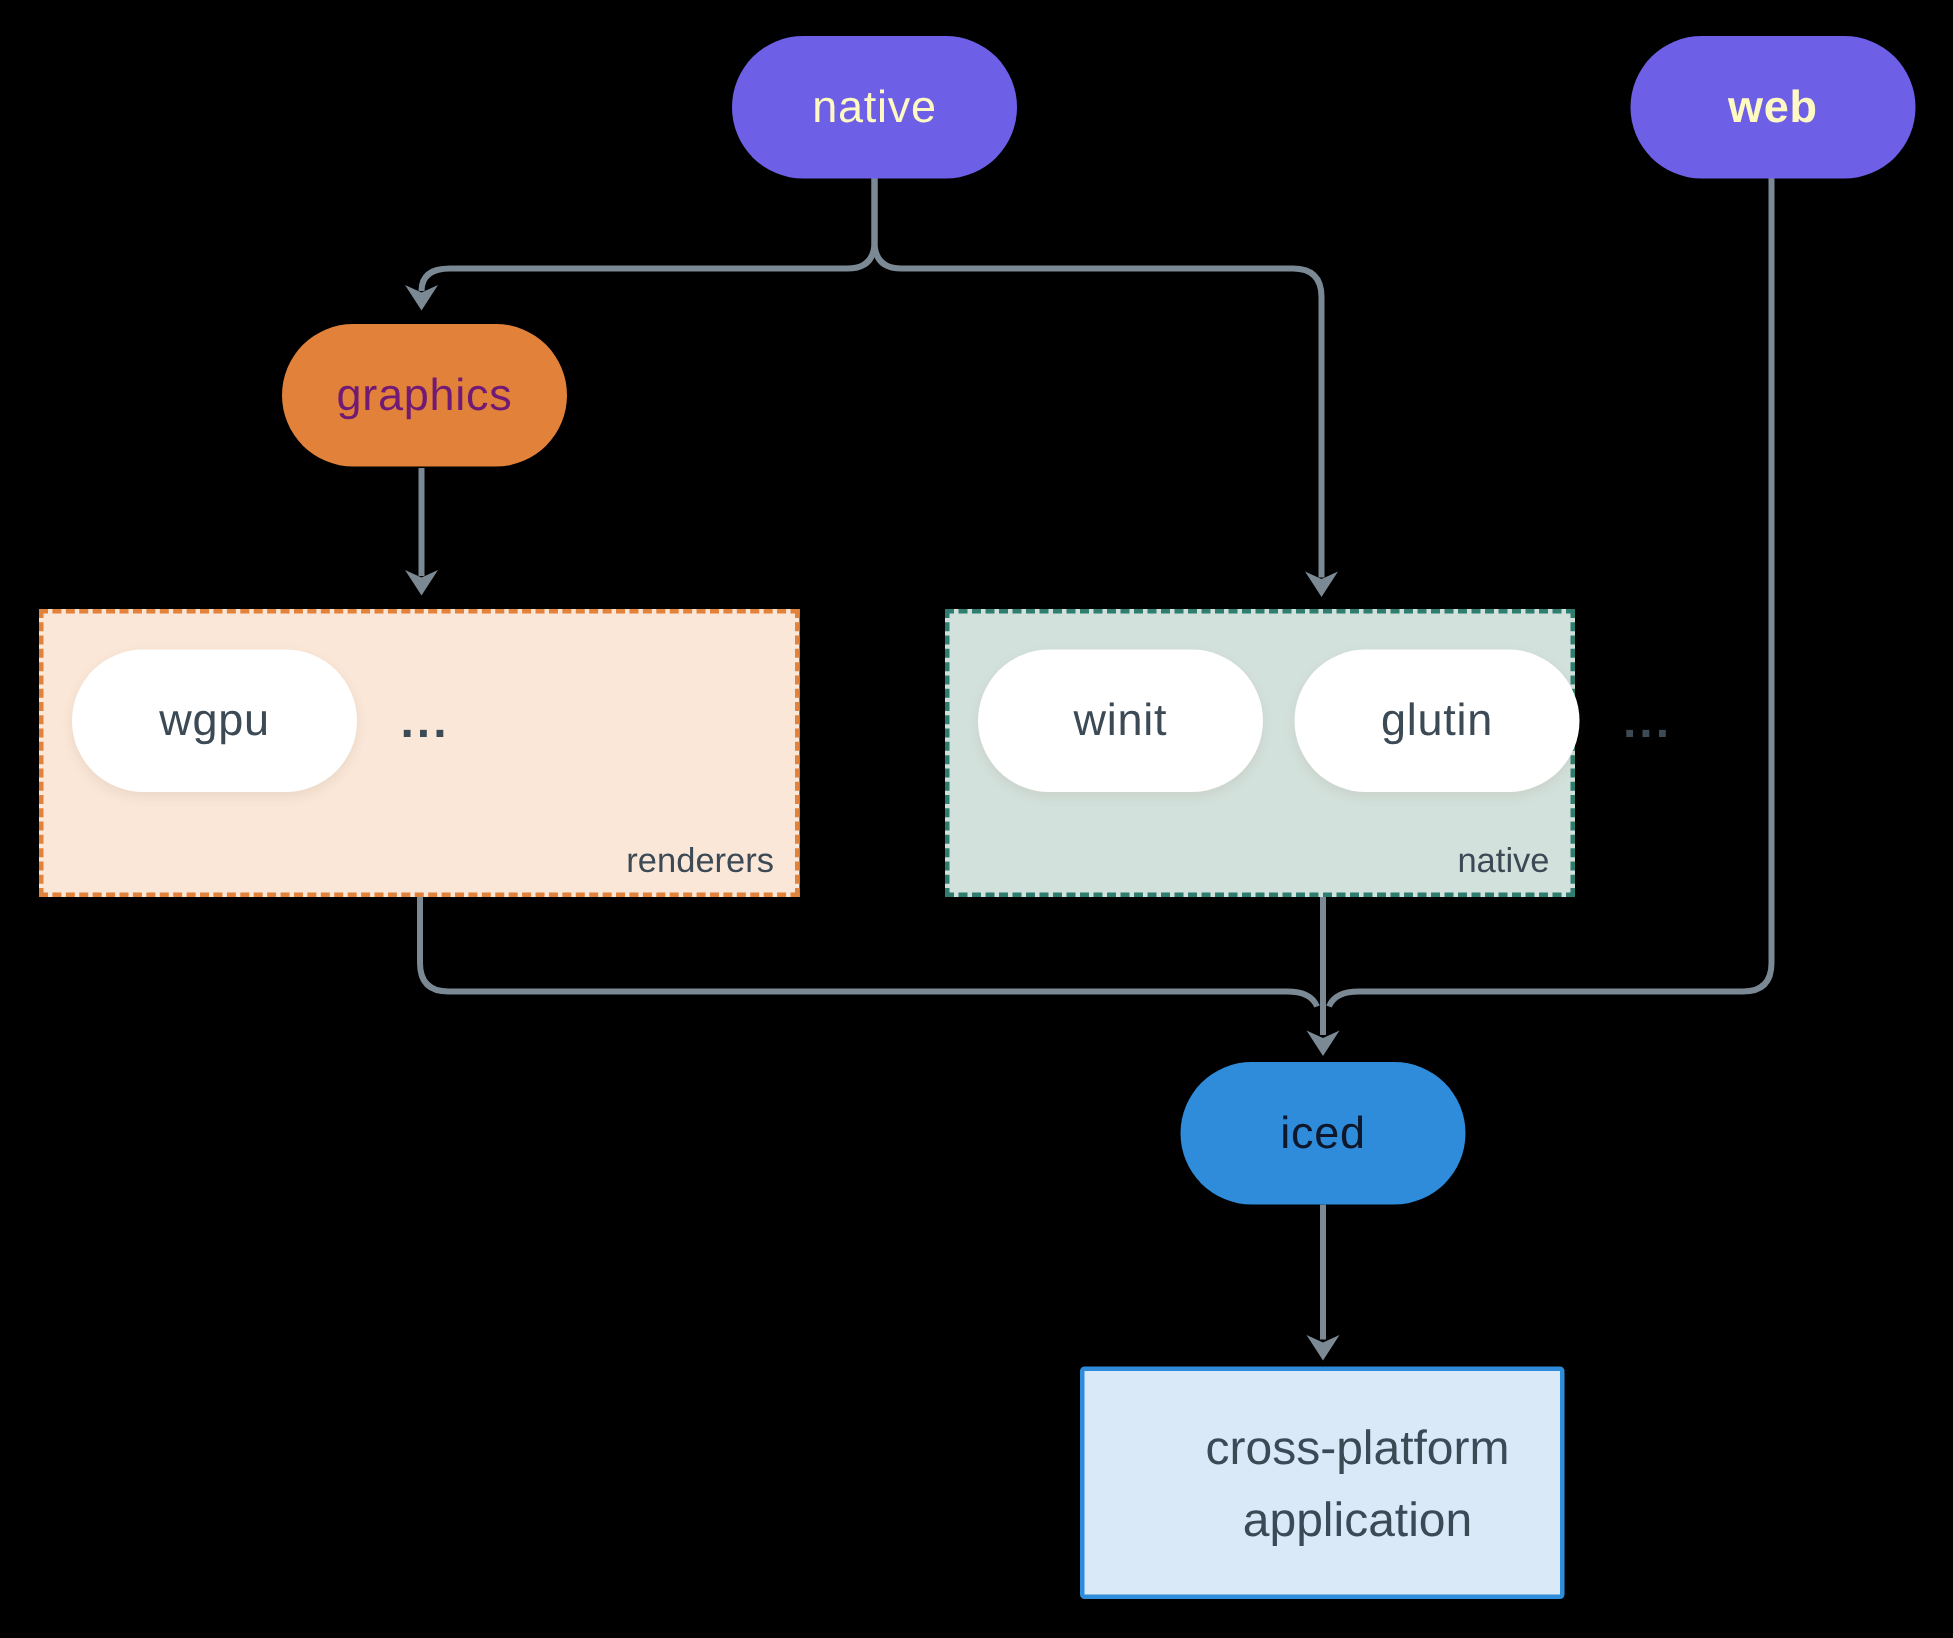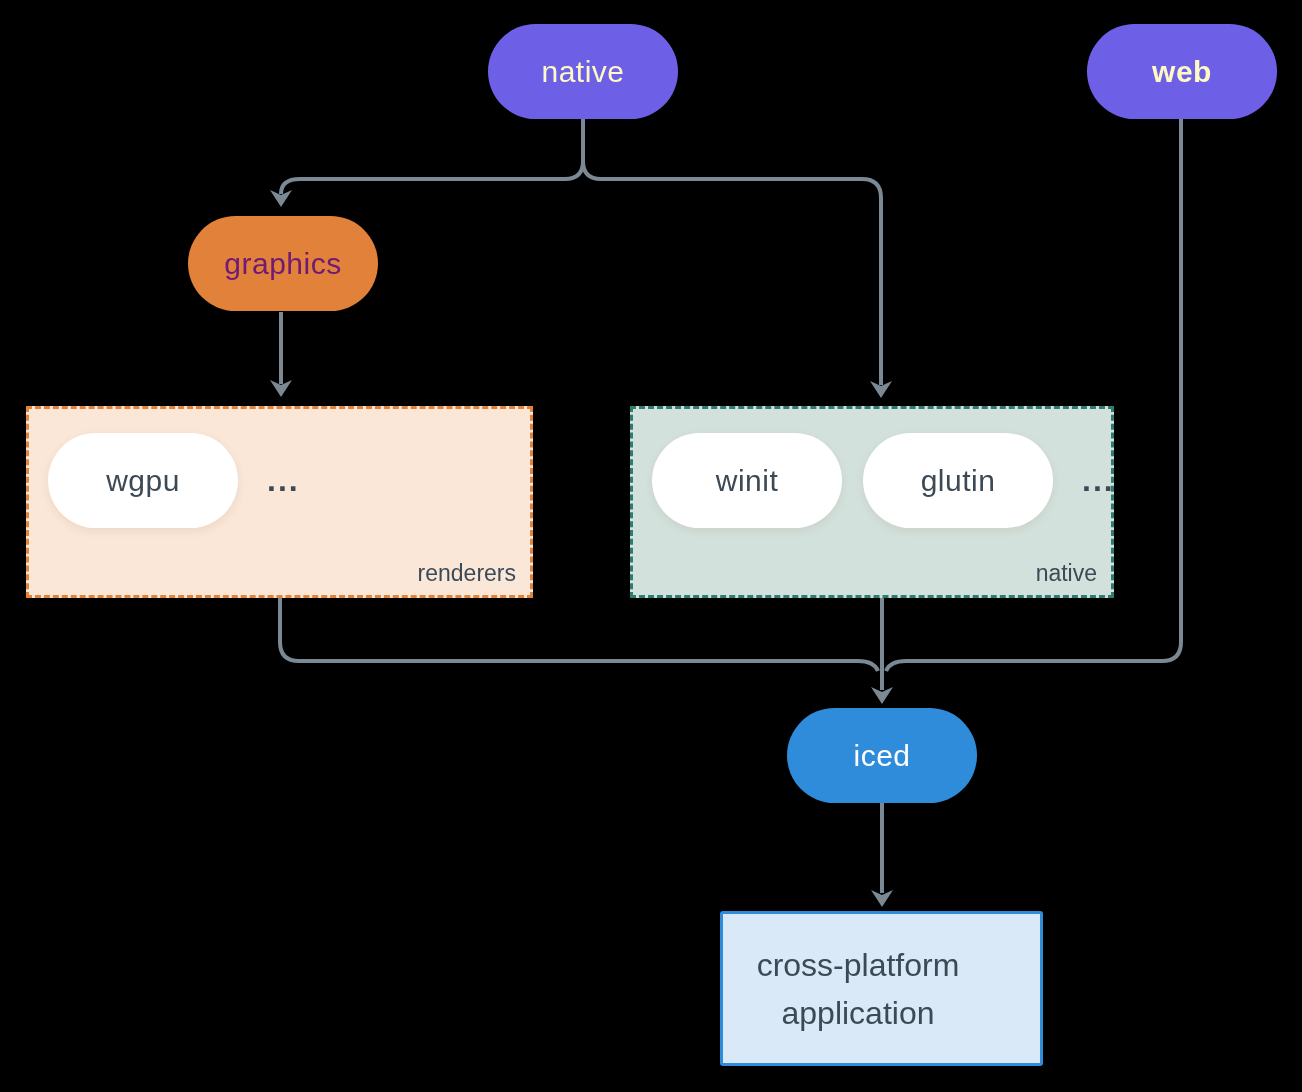--- a/index.html
+++ b/index.html
@@ -33,21 +33,21 @@
     border-radius: 48px;
     display: flex;
     align-items: center;
     justify-content: center;
     font-size: 30px;
     letter-spacing: 0.5px;
     z-index: 2;
   }
   .pill.purple { background: #6D60E7; color: #fef9c3; }
   .pill.orange { background: #E1813A; color: #701a75; }
-  .pill.blue   { background: #2F8CDB; color: #ffffff; }
+  .pill.blue   { background: #2F8CDB; color: #0f172a; }
   .pill.white  {
     position: static;
     background: #ffffff;
     color: #3C4A56;
     box-shadow: 0 3px 8px rgba(120, 80, 40, 0.10);
     flex: 0 0 auto;
   }
   .pill-native   { left: 488px; top: 24px; }
   .pill-web      { left: 1087px; top: 24px; font-weight: bold; }
   .pill-graphics { left: 188px; top: 216px; }
@@ -61,21 +61,21 @@
     z-index: 2;
   }
   .group-box.renderers {
     left: 26px;
     width: 507px;
     background: #FAE7D8;
     border: 3px dashed #E2823B;
   }
   .group-box.shells {
     left: 630px;
-    width: 484px;
+    width: 420px;
     background: #D3E1DC;
     border: 3px dashed #2E7D6F;
   }
   .group-row {
     display: flex;
     align-items: center;
     gap: 21px;
     margin: 24px 0 0 19px;
     height: 95px;
   }
@@ -98,21 +98,21 @@
     left: 720px;
     top: 911px;
     width: 323px;
     height: 155px;
     box-sizing: border-box;
     background: #D9E9F8;
     border: 3px solid #2F8CDB;
     border-radius: 3px;
     display: flex;
     align-items: center;
-    justify-content: flex-start;
+    justify-content: flex-end;
     z-index: 2;
   }
   .app-box .app-label {
     width: 270px;
     text-align: center;
     font-size: 32px;
     line-height: 1.5;
     color: #3C4A56;
   }
 </style>

